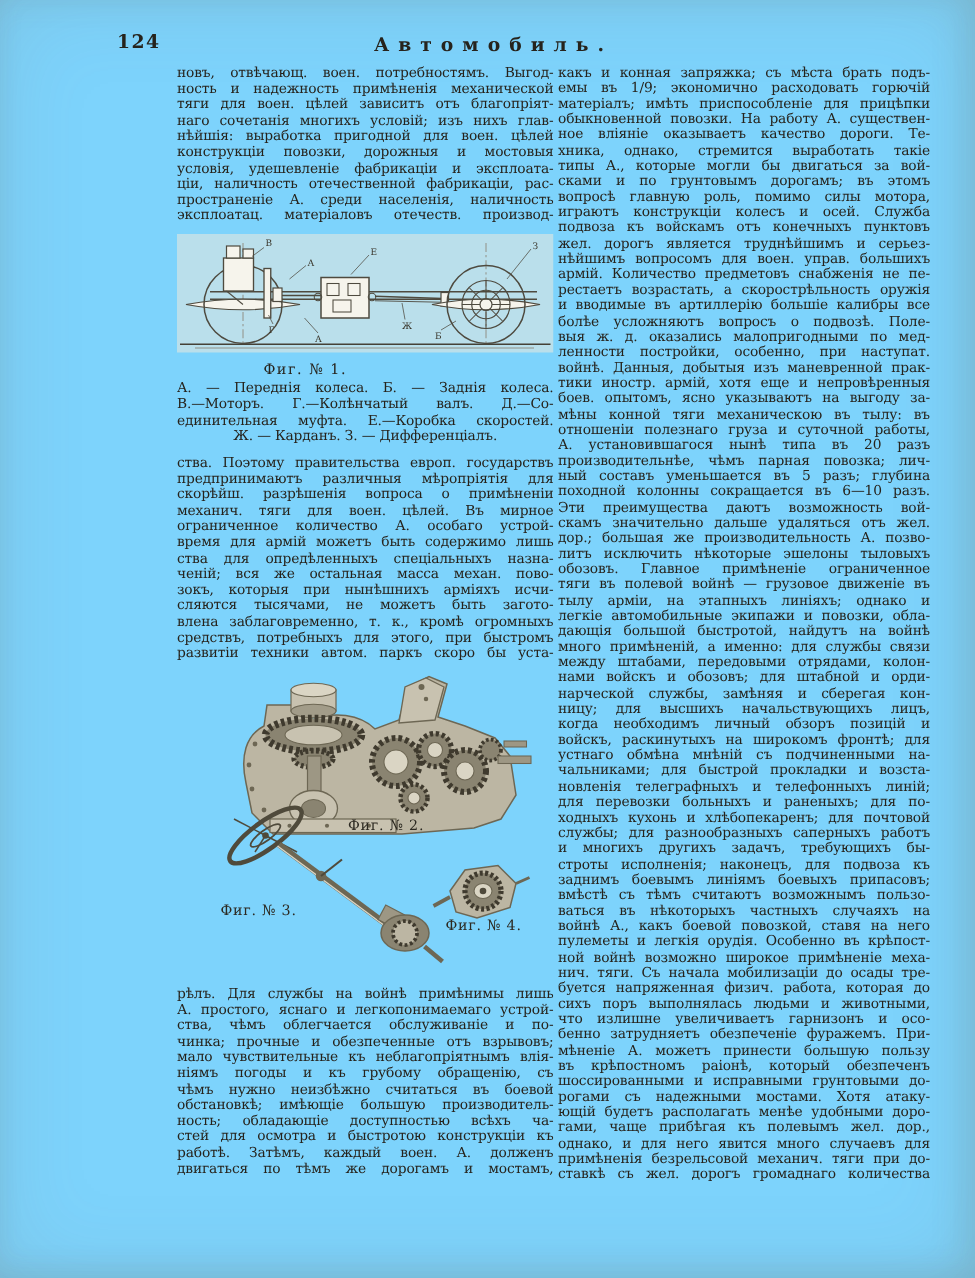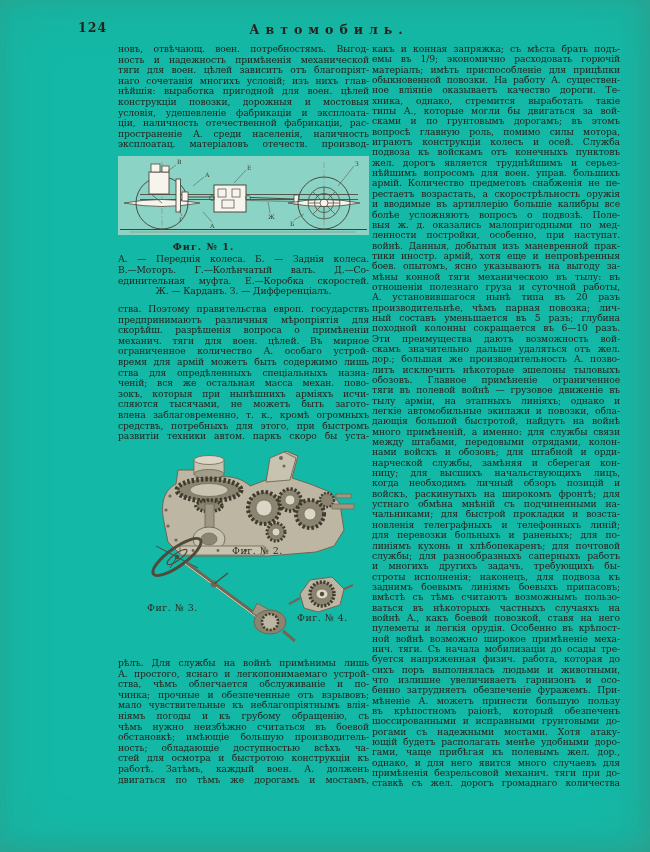--- a/index.html
+++ b/index.html
@@ -1,32 +1,32 @@
 <!DOCTYPE html>
 <html><head>
 <meta charset="utf-8">
 <style>
   html,body{margin:0;padding:0;background:#e9e6de;}
   .page{
     position:relative;width:650px;height:852px;overflow:hidden;
-    background:#14b8a6;
+    background:#7dd3fc;
     box-shadow:inset 0 0 60px rgba(118,108,86,0.14), inset -10px 0 22px rgba(105,95,72,0.10), inset 0 -8px 18px rgba(105,95,72,0.08);
     font-family:"DejaVu Serif","Liberation Serif",serif;
     color:#26231c;
   }
   .hdr-num{position:absolute;left:78px;top:20px;font-size:12.5px;font-weight:bold;letter-spacing:1px;}
   .hdr-title{position:absolute;left:78px;top:22px;width:502px;text-align:center;
     font-size:12.5px;font-weight:bold;letter-spacing:0.48em;}
   .col{position:absolute;font-size:9.2px;}
   .line{text-align:justify;text-align-last:justify;overflow:hidden;white-space:nowrap;letter-spacing:-0.1px;}
   .para-left .line{line-height:10.62px;height:10.62px;}
   .col-right .line{line-height:10.35px;height:10.35px;}
   .cap .line{line-height:10.8px;height:10.8px;}
   .cap .line:last-child{text-align:center;text-align-last:center;}
-  .figtitle{position:absolute;left:78px;width:251px;text-align:center;font-size:9.6px;letter-spacing:1px;font-weight:bold;}
+  .figtitle{position:absolute;left:78px;width:251px;text-align:center;font-size:9.6px;letter-spacing:1px;}
   .figcap{position:absolute;font-size:9.5px;letter-spacing:0.5px;color:#2c2921;}
   .block{position:absolute;margin-left:40px;}
   svg{display:block;}
   .svgtext{font-family:"DejaVu Serif",serif;font-size:6px;fill:#3a372c;}
 </style>
 </head>
 <body>
 
 <div class="page">
 
@@ -284,21 +284,21 @@
       <div class="line">между штабами, передовыми отрядами, колон-</div>
       <div class="line">нами войскъ и обозовъ; для штабной и орди-</div>
       <div class="line">нарческой службы, замѣняя и сберегая кон-</div>
       <div class="line">ницу; для высшихъ начальствующихъ лицъ,</div>
       <div class="line">когда необходимъ личный обзоръ позицій и</div>
       <div class="line">войскъ, раскинутыхъ на широкомъ фронтѣ; для</div>
       <div class="line">устнаго обмѣна мнѣній съ подчиненными на-</div>
       <div class="line">чальниками; для быстрой прокладки и возста-</div>
       <div class="line">новленія телеграфныхъ и телефонныхъ линій;</div>
       <div class="line">для перевозки больныхъ и раненыхъ; для по-</div>
-      <div class="line">линіямъ кухонь и хлѣбопекаренъ; для почтовой</div>
+      <div class="line">ходныхъ кухонь и хлѣбопекаренъ; для почтовой</div>
       <div class="line">службы; для разнообразныхъ саперныхъ работъ</div>
       <div class="line">и многихъ другихъ задачъ, требующихъ бы-</div>
       <div class="line">строты исполненія; наконецъ, для подвоза къ</div>
       <div class="line">заднимъ боевымъ линіямъ боевыхъ припасовъ;</div>
       <div class="line">вмѣстѣ съ тѣмъ считаютъ возможнымъ пользо-</div>
       <div class="line">ваться въ нѣкоторыхъ частныхъ случаяхъ на</div>
       <div class="line">войнѣ А., какъ боевой повозкой, ставя на него</div>
       <div class="line">пулеметы и легкія орудія. Особенно въ крѣпост-</div>
       <div class="line">ной войнѣ возможно широкое примѣненіе меха-</div>
       <div class="line">нич. тяги. Съ начала мобилизаціи до осады тре-</div>

